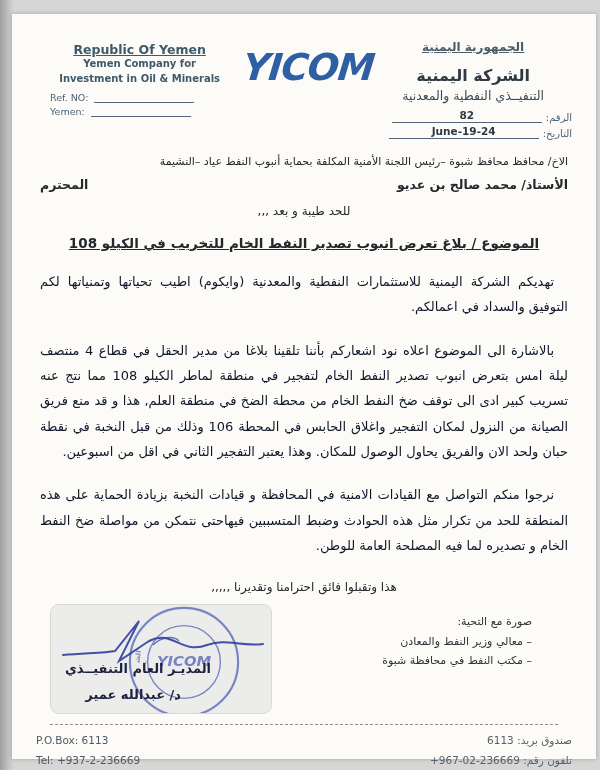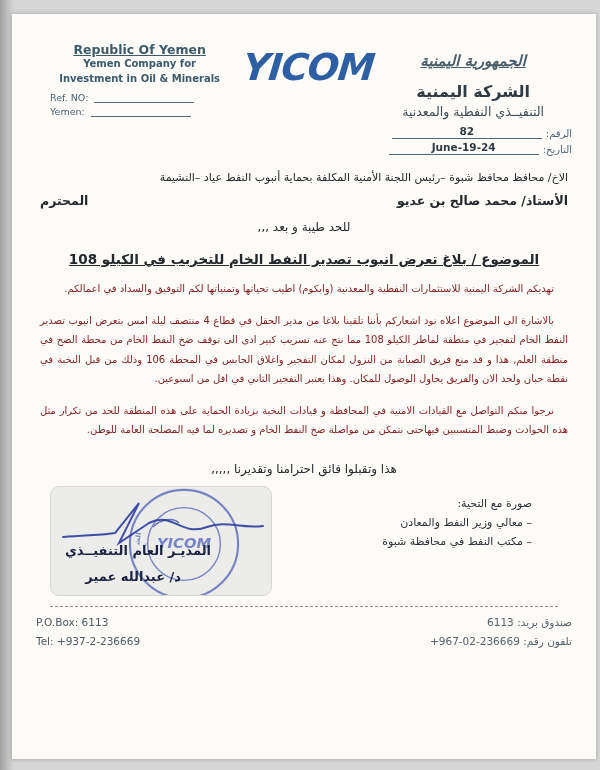--- a/index.html
+++ b/index.html
@@ -16,35 +16,35 @@
   .hdr-left { width:220px; text-align:center; color:#3d5a6b; }
   .hdr-left .country { font-size:12.5px; font-weight:bold; text-decoration:underline; margin-top:14px; }
   .hdr-left .co { font-size:10px; font-weight:bold; line-height:1.45; margin-top:0; }
   .reflines { text-align:left; margin:6px 0 0 14px; font-size:9.5px; color:#4c6375; }
   .refline { display:flex; align-items:flex-end; margin-top:3px; }
   .refline .lbl { margin-right:6px; }
   .refline .ln { display:inline-block; width:100px; border-bottom:1px solid #51687a; height:10px; }
   .logo { font-size:37px; font-weight:900; font-style:italic; letter-spacing:-1px;
           color:#2e5fa5; transform:skewX(-6deg); margin-top:18px; font-family:"DejaVu Sans",sans-serif; }
   .hdr-right { width:210px; text-align:center; direction:rtl; color:#44525c; }
-  .hdr-right .country { font-size:15px; font-weight:bold; text-decoration:underline; margin-top:24px; color:#4c5d68;font-style:italic;}
+  .hdr-right .country { font-size:12px; font-weight:bold; text-decoration:underline; margin-top:12px; color:#4c5d68;}
   .hdr-right .co1 { font-size:16px; font-weight:bold; margin-top:12px; color:#2f3a42; }
   .hdr-right .co2 { font-size:12.5px; margin-top:3px; color:#3c4a54; }
   .arefs { margin-top:6px; font-size:10px; color:#4c6375; }
   .aref { display:flex; direction:rtl; align-items:flex-end; justify-content:flex-start; margin-top:2px; }
   .aref .lbl { margin-left:4px; }
   .aref .val { display:inline-block; width:150px; border-bottom:1px solid #51687a; text-align:center;
                font-size:10.5px; font-weight:bold; color:#2f3a42; padding-bottom:1px; }
   
   .body { direction:rtl; margin-top:16px; padding:0 4px; }
   .to1 { font-size:11px; font-weight:normal; }
   .to2 { display:flex; justify-content:space-between; font-size:12.5px; font-weight:bold; margin-top:9px; }
   .greet { text-align:center; font-size:12px; margin-top:12px; }
   .subject { text-align:center; font-size:13.5px; font-weight:bold; text-decoration:underline; margin-top:17px; }
-  .para { font-size:10px; line-height:1.95; text-align:justify; margin-top:12px; text-indent:14px; color:#7f1d1d; }
+  .para { font-size:13px; line-height:1.95; text-align:justify; margin-top:18px; text-indent:14px; color:#0f172a; }
   .closing { text-align:center; font-size:12px; margin-top:22px; }
   
   .sigrow { display:flex; direction:rtl; justify-content:space-between; margin-top:10px; }
   .cc { font-size:11px; color:#2b3238; line-height:1.75; margin-top:8px; padding-right:40px; }
   .cc .cctitle { }
   .sigbox { position:relative; width:222px; height:110px; background:#ececea;
             border:1px solid #d7d7d3; border-radius:9px; overflow:hidden; margin-left:14px; }
   .stamp { position:absolute; right:28px; top:-2px; opacity:.8; }
   .sigscript { position:absolute; left:6px; top:6px; }
   .sigtitle { position:absolute; right:60px; top:56px; font-size:13px; font-weight:bold; color:#1c2340; direction:rtl; white-space:nowrap; }

